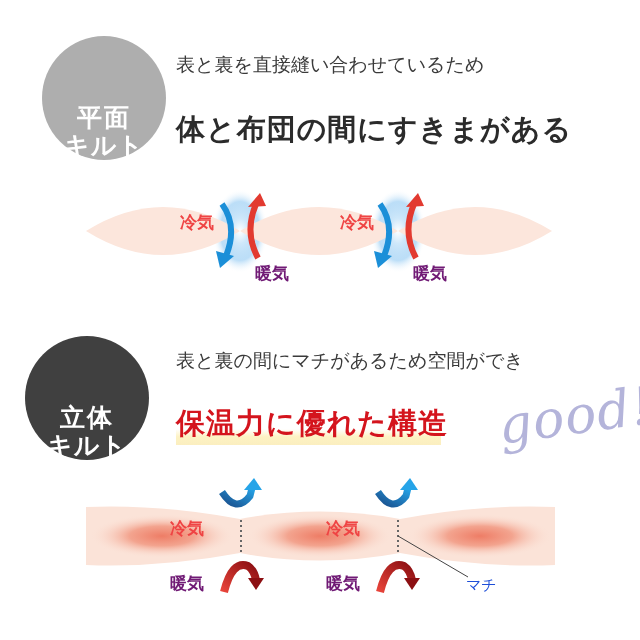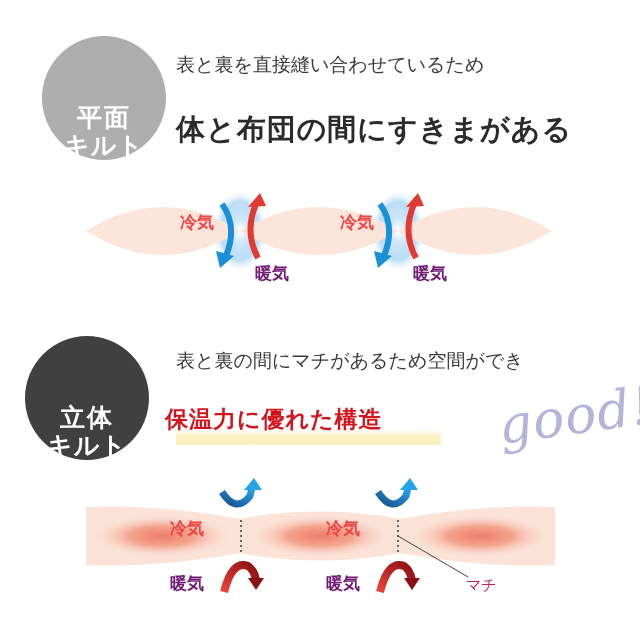--- a/index.html
+++ b/index.html
@@ -14,35 +14,35 @@
   .badge span { display: block; font-size: 25px; letter-spacing: 2px; }
   .badge .l2 { letter-spacing: 1px; }
   #badge-flat { left: 42px; top: 36px; background: #aeaeae; }
   #badge-3d { left: 25px; top: 336px; background: #404040; }
 
   .desc { position: absolute; font-size: 19px; color: #3a3a3a; line-height: 1.27; white-space: nowrap; }
   .head { position: absolute; font-family: Liberation Sans, sans-serif; font-weight: bold; white-space: nowrap; }
   #s1-desc { left: 176px; top: 52px; }
   #s1-head { left: 176px; top: 110px; font-size: 29px; color: #2b2b2b; letter-spacing: 1px; }
   #s2-desc { left: 176px; top: 348px; }
-  #s2-head { left: 165px; top: 404px; font-size: 23px; color: #d4141d; letter-spacing: 1px; }
+  #s2-head { left: 176px; top: 404px; font-size: 29px; color: #d4141d; letter-spacing: 1px; }
   #s2-head-bg {
     position: absolute; left: 176px; top: 429px; width: 265px; height: 16px;
     background: linear-gradient(180deg, rgba(255,244,196,0) 0%, #fdf2c2 50%, #fbeec0 100%);
   }
   #good {
     position: absolute; left: 503px; top: 396px; font-family: "DejaVu Serif", "Liberation Serif", serif;
     font-style: italic; font-size: 52px; color: #b4b4da; transform: rotate(-8deg); transform-origin: left bottom;
     letter-spacing: 1px;
   }
 
   .lbl { position: absolute; font-weight: bold; font-size: 17px; white-space: nowrap; }
   .cold { color: #ef4444; margin-top: 36px; }
   .warm { color: #701a75; }
-  .mach { position: absolute; font-size: 15px; color: #be185d; }
+  .mach { position: absolute; font-size: 15px; color: #1d4ed8; }
 
   svg.diagram { position: absolute; left: 0; }
 </style>
 </head>
 <body>
 
 <div id="badge-flat" class="badge">
   <span>平面</span>
   <span class="l2">キルト</span>
 </div>

